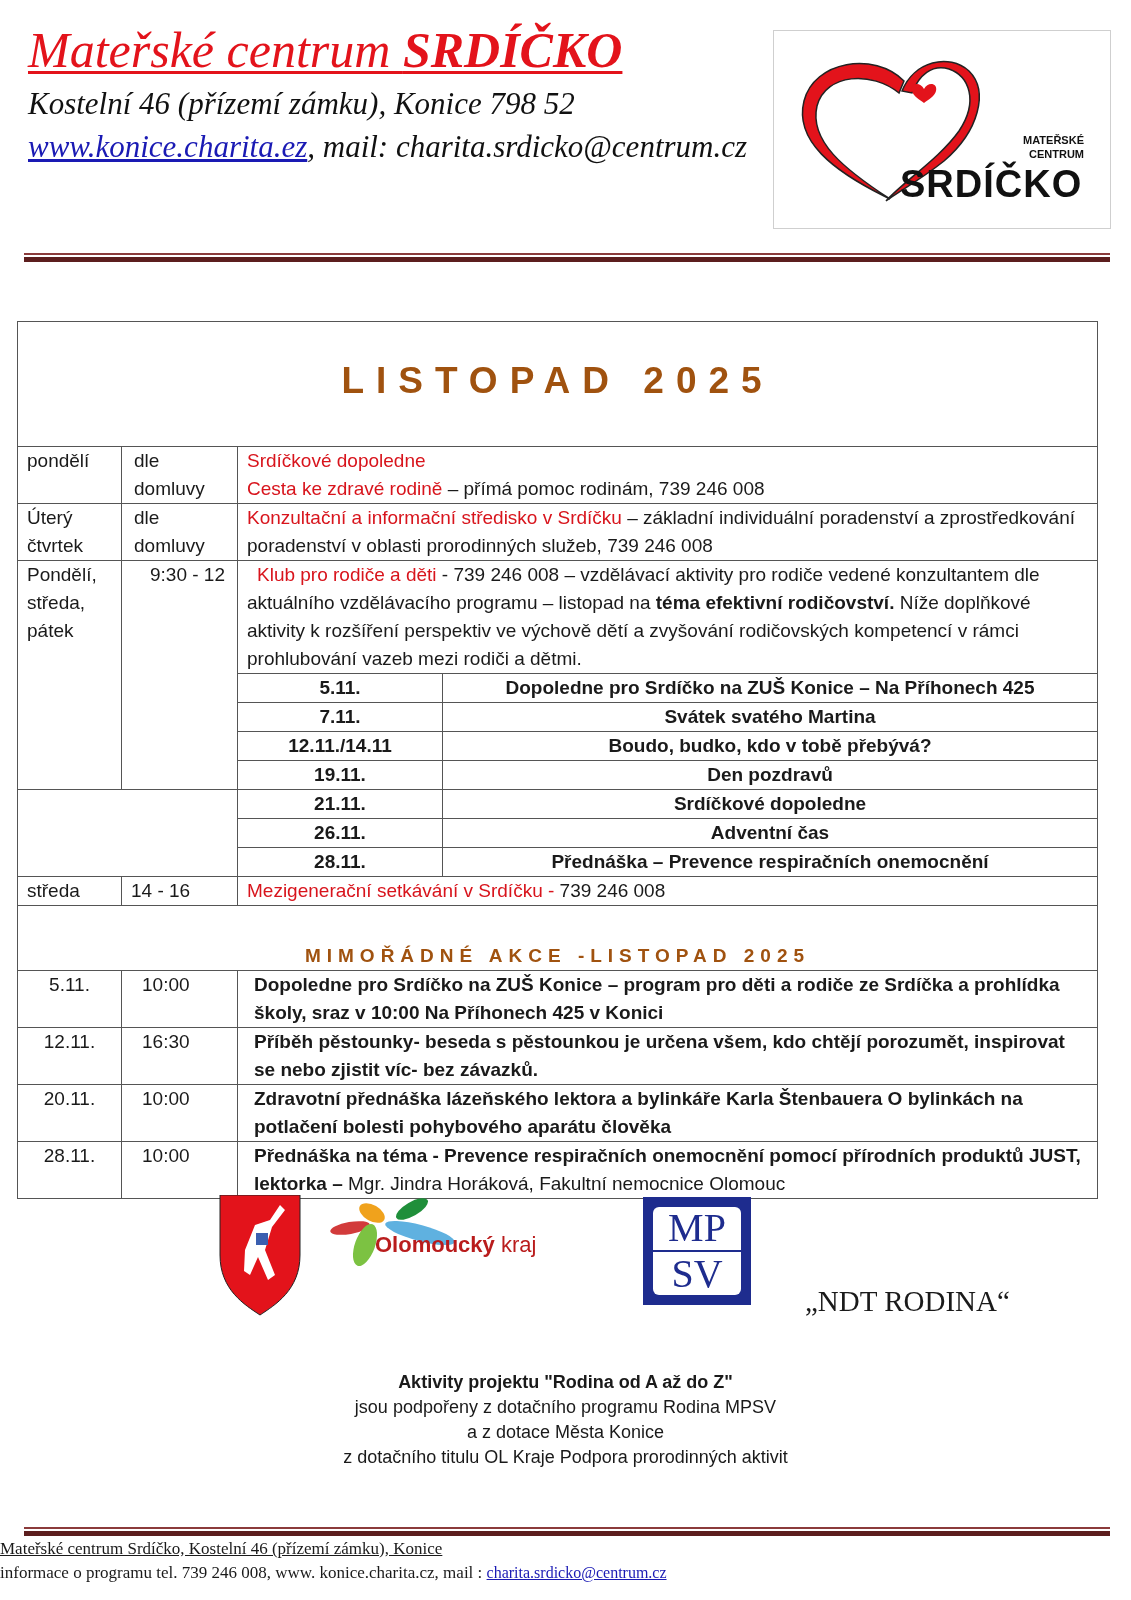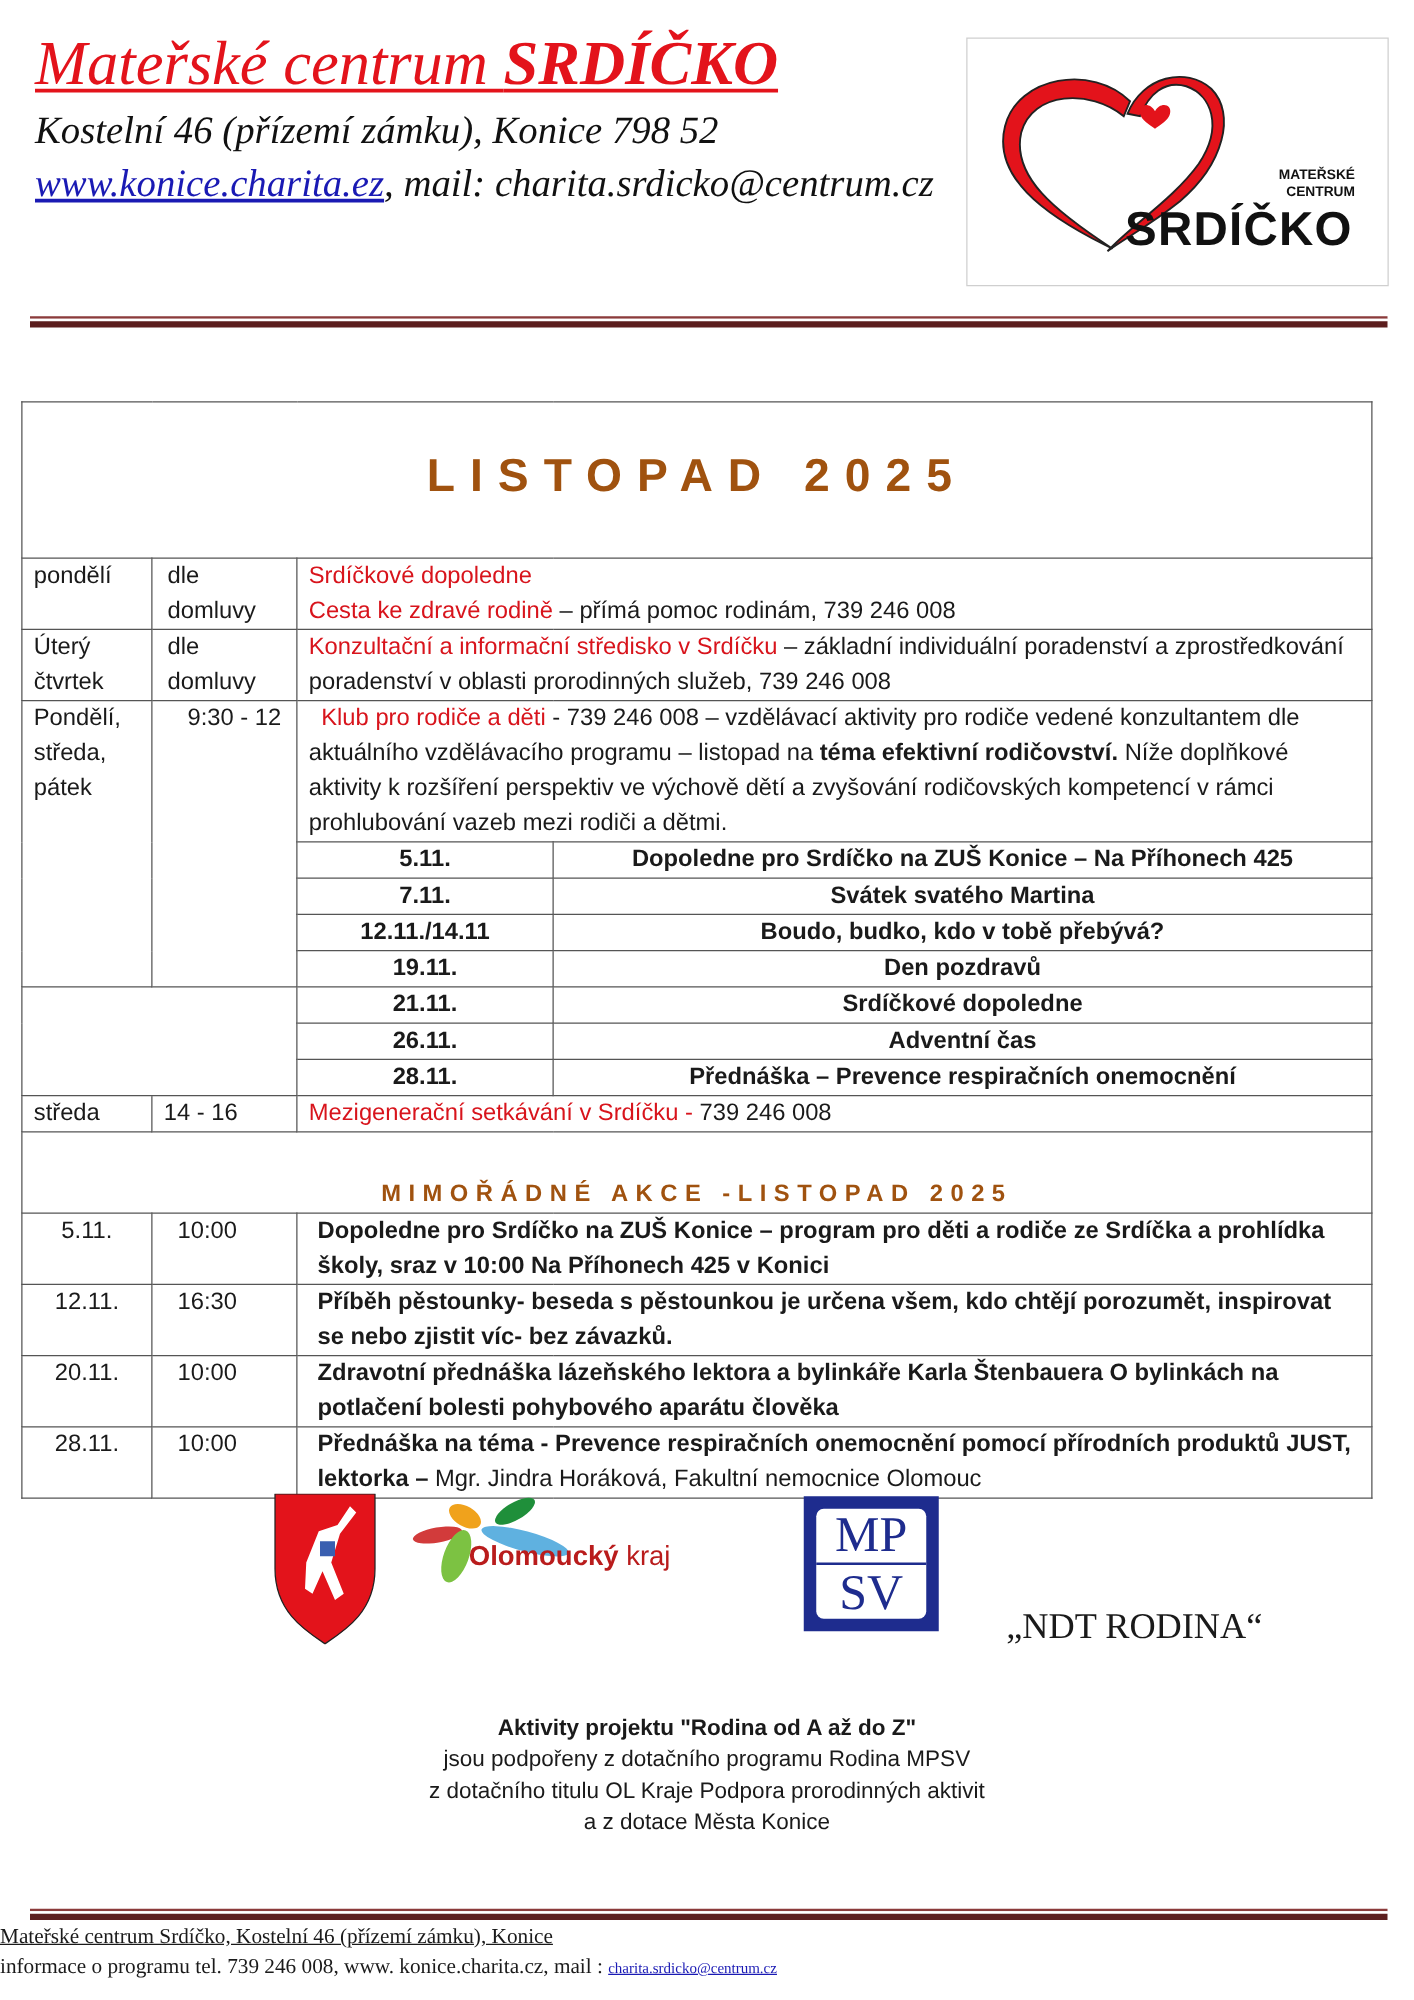--- a/index.html
+++ b/index.html
@@ -35,21 +35,21 @@
 
   .sponsors { position: absolute; left: 0; top: 1195px; width: 1131px; height: 130px; }
   .ndt { position: absolute; left: 805px; top: 1285px; font-family: "Liberation Serif", serif; font-size: 29px; }
 
   .support { position: absolute; left: 0; top: 1370px; width: 1131px; text-align: center; font-size: 18px; line-height: 25px; }
   .support .t { font-weight: bold; }
 
   .footer { position: absolute; left: 0; top: 1538px; width: 1131px; text-align: left; font-family: "Liberation Serif", serif; }
   .footer .l1 { font-size: 17px; text-decoration: underline; line-height: 22px; }
   .footer .l2 { font-size: 17px; line-height: 26px; }
-  .footer .l2 a { color: #1a1ab4; text-decoration: underline; font-size: 12px; }
+  .footer .l2 a { color: #1a1ab4; text-decoration: underline; font-size: 16px; }
 </style>
 </head>
 <body>
 
 <div class="hdr">
   <div class="hdr-title"><span>Mateřské centrum </span><b>SRDÍČKO</b></div>
   <div class="hdr-line">Kostelní 46 (přízemí zámku), Konice 798 52</div>
   <div class="hdr-line"><a>www.konice.charita.ez</a><span>, mail: charita.srdicko@centrum.cz</span></div>
 </div>
 
@@ -182,22 +182,22 @@
   <div style="position:absolute;left:655px;top:10px;width:84px;text-align:center;font-family:'Liberation Serif',serif;font-size:40px;line-height:46px;color:#1e2c8e">
       <div>MP</div>
       <div>SV</div>
     </div>
 </div>
 <div class="ndt">„NDT RODINA“</div>
 
 <div class="support">
   <div class="t">Aktivity projektu "Rodina od A až do Z"</div>
   <div>jsou podpořeny z dotačního programu Rodina  MPSV</div>
+  <div>a z dotace Města Konice</div>
   <div>z dotačního titulu OL Kraje Podpora prorodinných aktivit</div>
-  <div>a z dotace Města Konice</div>
 </div>
 
 <div class="rule" style="top:1527px">
     <div class="a"></div>
     <div class="b"></div>
     <div class="c"></div>
   </div>
 
 <div class="footer">
   <div class="l1">Mateřské  centrum Srdíčko, Kostelní 46 (přízemí zámku), Konice</div>

